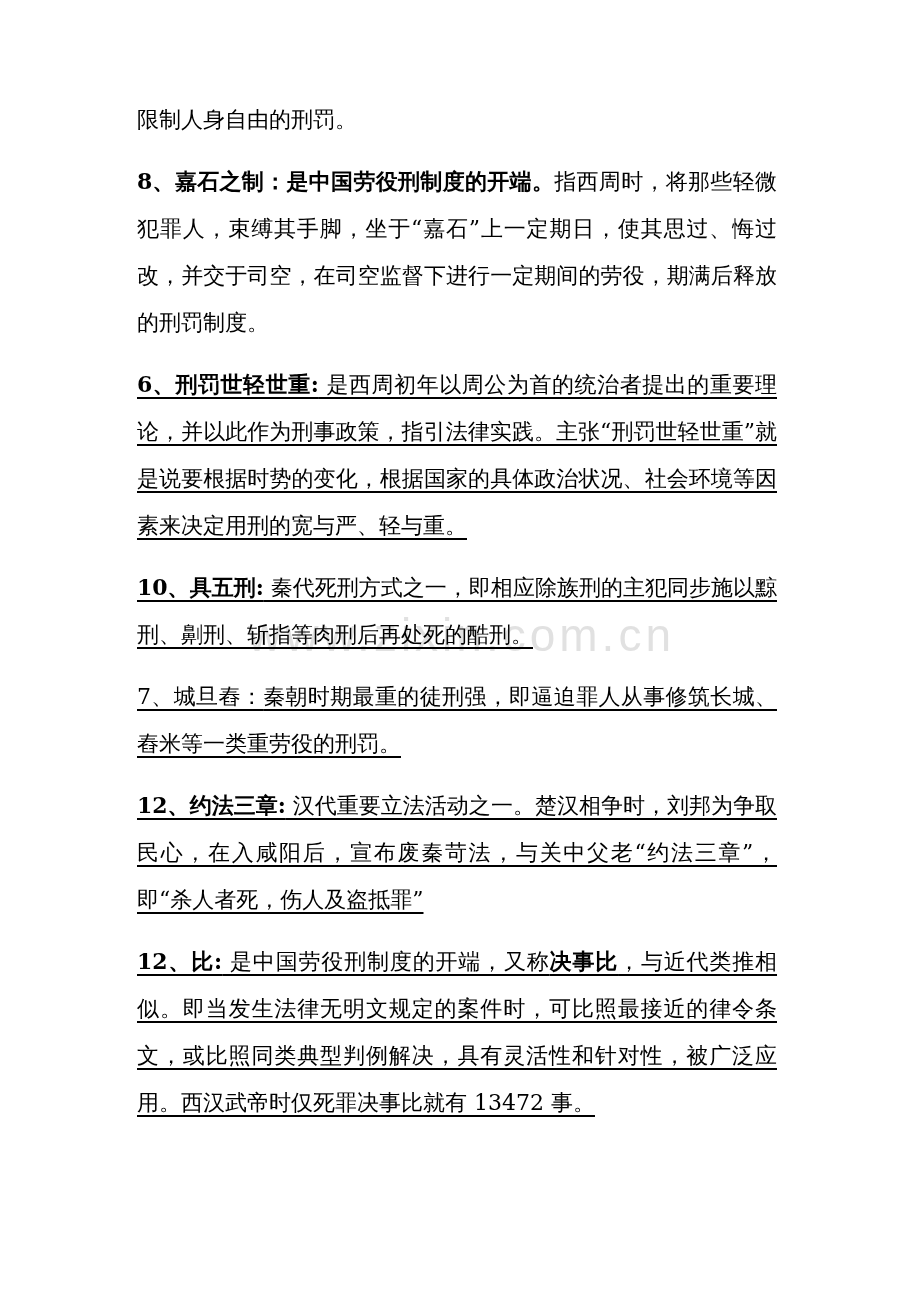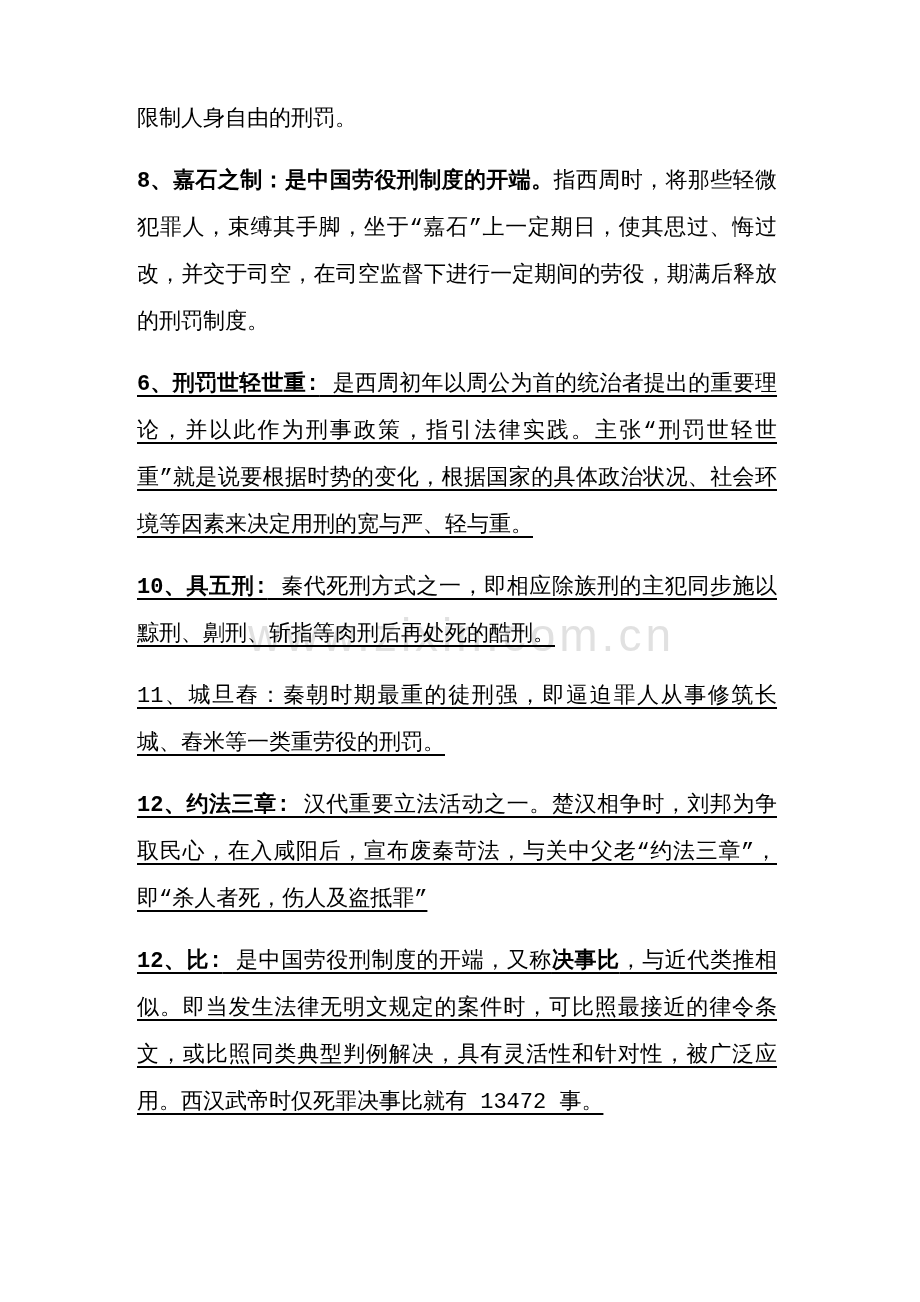--- a/index.html
+++ b/index.html
@@ -39,32 +39,31 @@
     left: 137px;
     width: 656px;
     z-index: 1;
     color: #000000;
     font-size: 22px;
     text-align: justify;
   }
   .para {
     margin: 0 16px 15px 0;
     line-height: 47px;
-    font-family: Liberation Mono, monospace;
   }
   .b { font-weight: bold; }
   .u { text-decoration: underline; text-underline-offset: 5px; }
 </style>
 </head>
 <body>
 
 <div class="page">
   <div class="watermark">www.zixin.com.cn</div>
   <div class="doc">
       <p class="para"><span class="">限制人身自由的刑罚。</span></p>
       <p class="para"><span class="b ">8、嘉石之制：是中国劳役刑制度的开端。</span><span class="">指西周时，将那些轻微犯罪人，束缚其手脚，坐于“嘉石”上一定期日，使其思过、悔过改，并交于司空，在司空监督下进行一定期间的劳役，期满后释放的刑罚制度。</span></p>
       <p class="para"><span class="b u">6、刑罚世轻世重:</span><span class="u"> 是西周初年以周公为首的统治者提出的重要理论，并以此作为刑事政策，指引法律实践。主张“刑罚世轻世重”就是说要根据时势的变化，根据国家的具体政治状况、社会环境等因素来决定用刑的宽与严、轻与重。</span></p>
       <p class="para"><span class="b u">10、具五刑:</span><span class="u"> 秦代死刑方式之一，即相应除族刑的主犯同步施以黥刑、劓刑、斩指等肉刑后再处死的酷刑。</span></p>
-      <p class="para"><span class="u">11、城旦舂：</span><span class="u">秦朝时期最重的徒刑强，即逼迫罪人从事修筑长城、舂米等一类重劳役的刑罚。</span></p>
+      <p class="para"><span class="u">7、城旦舂：</span><span class="u">秦朝时期最重的徒刑强，即逼迫罪人从事修筑长城、舂米等一类重劳役的刑罚。</span></p>
       <p class="para"><span class="b u">12、约法三章:</span><span class="u"> 汉代重要立法活动之一。楚汉相争时，刘邦为争取民心，在入咸阳后，宣布废秦苛法，与关中父老“约法三章”，即“杀人者死，伤人及盗抵罪”</span></p>
       <p class="para"><span class="b u">12、比:</span><span class="u"> 是中国劳役刑制度的开端，又称</span><span class="b u">决事比</span><span class="u">，与近代类推相似。即当发生法律无明文规定的案件时，可比照最接近的律令条文，或比照同类典型判例解决，具有灵活性和针对性，被广泛应用。西汉武帝时仅死罪决事比就有 13472 事。</span></p>
     </div>
 </div>
 
 </body></html>

